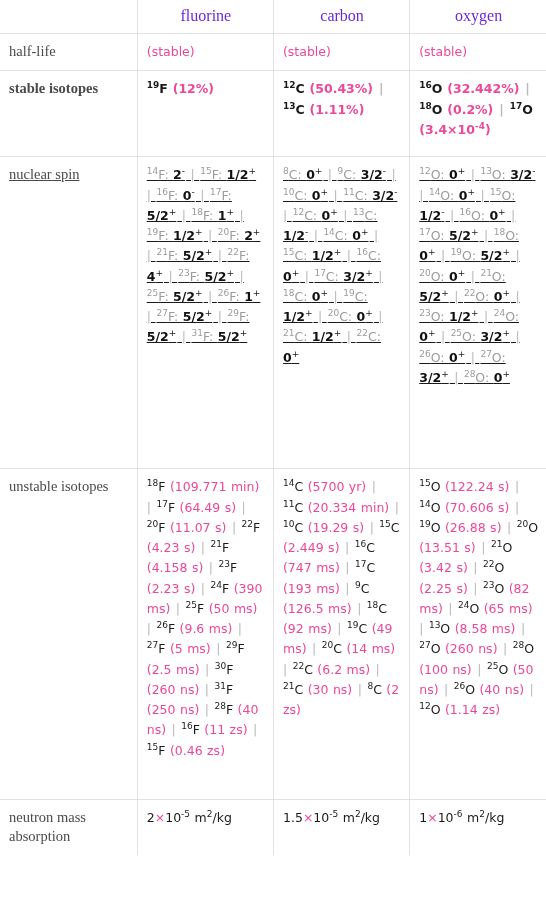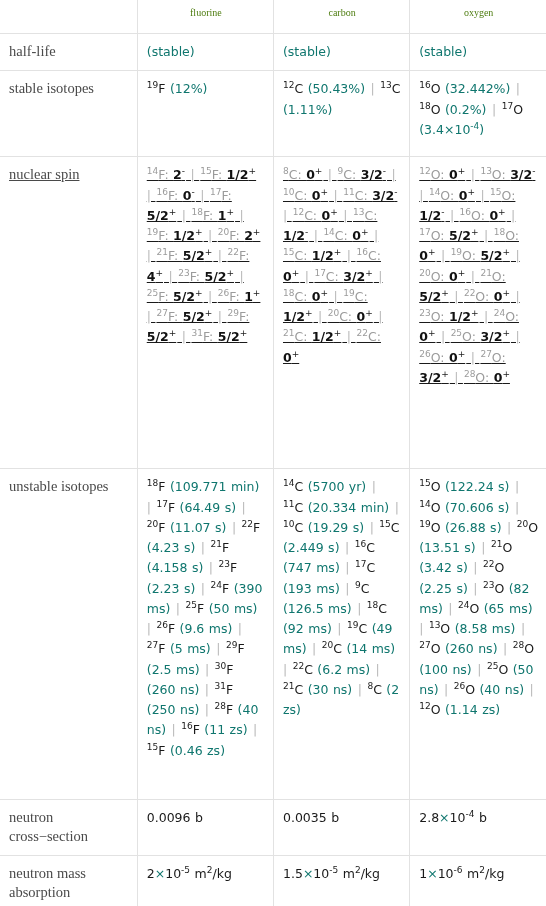--- a/index.html
+++ b/index.html
@@ -26,22 +26,22 @@
     border: 1px solid #e2e2e2;
     vertical-align: top;
     padding: 8px 8px 8px 9px;
     font-weight: normal;
     text-align: left;
   }
   table.cmp tr.header-row th.corner { border-top: 0; border-left: 0; }
   table.cmp tr.header-row th {
     border-top: 0;
     text-align: center;
-    font-size: 10px;
-    color: #4d7c0f;
+    font-size: 16px;
+    color: #6d28d9;
     padding-top: 7px;
     padding-bottom: 7px;
     height: 19px;
   }
   table.cmp tr td:first-child, table.cmp tr th:first-child { border-left: 0; }
   table.cmp tr td:last-child, table.cmp tr th:last-child { border-right: 0; }
   table.cmp tr:last-child td { border-bottom: 0; }
 
   td.rowlabel {
     font-size: 14.5px;
@@ -49,34 +49,34 @@
     line-height: 1.32;
   }
   td.cell {
     font-family: "DejaVu Sans", "Liberation Sans", sans-serif;
     font-size: 12.5px;
     color: #1a1a1a;
     line-height: 1.62;
     word-spacing: 0.5px;
   }
   
-  .mut { color: #0f766e; }
+  .mut { color: #ec4899; }
   .sep { color: #b9b9b9; padding: 0 1px; }
   .iso { color: #9b9b9b; }
   .isoD { color: #1a1a1a; }
   sup {
     font-size: 0.72em;
     vertical-align: super;
     line-height: 0;
   }
   .spin { color: #111111; font-weight: 600; }
 
   
   tr.r-halflife td { height: 18px; }
-  tr.r-stable td { height: 69px; }
+  tr.r-stable td { height: 69px; font-weight: bold; }
   tr.r-spin td { height: 295px; text-decoration: underline; }
   tr.r-unstable td { height: 314px; }
   tr.r-ncs td { height: 38px; }
   tr.r-nma td { height: 36px; }
 </style>
 </head>
 <body>
 
 <table class="cmp">
   <colgroup>
@@ -109,26 +109,20 @@
         <td class="cell"><span><sup class="iso">14</sup><span class="iso">F: </span><span class="spin">2</span><sup>-</sup></span><span class="sep"> | </span><span><sup class="iso">15</sup><span class="iso">F: </span><span class="spin">1/2</span><sup>+</sup></span><span class="sep"> | </span><span><sup class="iso">16</sup><span class="iso">F: </span><span class="spin">0</span><sup>-</sup></span><span class="sep"> | </span><span><sup class="iso">17</sup><span class="iso">F: </span><span class="spin">5/2</span><sup>+</sup></span><span class="sep"> | </span><span><sup class="iso">18</sup><span class="iso">F: </span><span class="spin">1</span><sup>+</sup></span><span class="sep"> | </span><span><sup class="iso">19</sup><span class="iso">F: </span><span class="spin">1/2</span><sup>+</sup></span><span class="sep"> | </span><span><sup class="iso">20</sup><span class="iso">F: </span><span class="spin">2</span><sup>+</sup></span><span class="sep"> | </span><span><sup class="iso">21</sup><span class="iso">F: </span><span class="spin">5/2</span><sup>+</sup></span><span class="sep"> | </span><span><sup class="iso">22</sup><span class="iso">F: </span><span class="spin">4</span><sup>+</sup></span><span class="sep"> | </span><span><sup class="iso">23</sup><span class="iso">F: </span><span class="spin">5/2</span><sup>+</sup></span><span class="sep"> | </span><span><sup class="iso">25</sup><span class="iso">F: </span><span class="spin">5/2</span><sup>+</sup></span><span class="sep"> | </span><span><sup class="iso">26</sup><span class="iso">F: </span><span class="spin">1</span><sup>+</sup></span><span class="sep"> | </span><span><sup class="iso">27</sup><span class="iso">F: </span><span class="spin">5/2</span><sup>+</sup></span><span class="sep"> | </span><span><sup class="iso">29</sup><span class="iso">F: </span><span class="spin">5/2</span><sup>+</sup></span><span class="sep"> | </span><span><sup class="iso">31</sup><span class="iso">F: </span><span class="spin">5/2</span><sup>+</sup></span></td>
         <td class="cell"><span><sup class="iso">8</sup><span class="iso">C: </span><span class="spin">0</span><sup>+</sup></span><span class="sep"> | </span><span><sup class="iso">9</sup><span class="iso">C: </span><span class="spin">3/2</span><sup>-</sup></span><span class="sep"> | </span><span><sup class="iso">10</sup><span class="iso">C: </span><span class="spin">0</span><sup>+</sup></span><span class="sep"> | </span><span><sup class="iso">11</sup><span class="iso">C: </span><span class="spin">3/2</span><sup>-</sup></span><span class="sep"> | </span><span><sup class="iso">12</sup><span class="iso">C: </span><span class="spin">0</span><sup>+</sup></span><span class="sep"> | </span><span><sup class="iso">13</sup><span class="iso">C: </span><span class="spin">1/2</span><sup>-</sup></span><span class="sep"> | </span><span><sup class="iso">14</sup><span class="iso">C: </span><span class="spin">0</span><sup>+</sup></span><span class="sep"> | </span><span><sup class="iso">15</sup><span class="iso">C: </span><span class="spin">1/2</span><sup>+</sup></span><span class="sep"> | </span><span><sup class="iso">16</sup><span class="iso">C: </span><span class="spin">0</span><sup>+</sup></span><span class="sep"> | </span><span><sup class="iso">17</sup><span class="iso">C: </span><span class="spin">3/2</span><sup>+</sup></span><span class="sep"> | </span><span><sup class="iso">18</sup><span class="iso">C: </span><span class="spin">0</span><sup>+</sup></span><span class="sep"> | </span><span><sup class="iso">19</sup><span class="iso">C: </span><span class="spin">1/2</span><sup>+</sup></span><span class="sep"> | </span><span><sup class="iso">20</sup><span class="iso">C: </span><span class="spin">0</span><sup>+</sup></span><span class="sep"> | </span><span><sup class="iso">21</sup><span class="iso">C: </span><span class="spin">1/2</span><sup>+</sup></span><span class="sep"> | </span><span><sup class="iso">22</sup><span class="iso">C: </span><span class="spin">0</span><sup>+</sup></span></td>
         <td class="cell"><span><sup class="iso">12</sup><span class="iso">O: </span><span class="spin">0</span><sup>+</sup></span><span class="sep"> | </span><span><sup class="iso">13</sup><span class="iso">O: </span><span class="spin">3/2</span><sup>-</sup></span><span class="sep"> | </span><span><sup class="iso">14</sup><span class="iso">O: </span><span class="spin">0</span><sup>+</sup></span><span class="sep"> | </span><span><sup class="iso">15</sup><span class="iso">O: </span><span class="spin">1/2</span><sup>-</sup></span><span class="sep"> | </span><span><sup class="iso">16</sup><span class="iso">O: </span><span class="spin">0</span><sup>+</sup></span><span class="sep"> | </span><span><sup class="iso">17</sup><span class="iso">O: </span><span class="spin">5/2</span><sup>+</sup></span><span class="sep"> | </span><span><sup class="iso">18</sup><span class="iso">O: </span><span class="spin">0</span><sup>+</sup></span><span class="sep"> | </span><span><sup class="iso">19</sup><span class="iso">O: </span><span class="spin">5/2</span><sup>+</sup></span><span class="sep"> | </span><span><sup class="iso">20</sup><span class="iso">O: </span><span class="spin">0</span><sup>+</sup></span><span class="sep"> | </span><span><sup class="iso">21</sup><span class="iso">O: </span><span class="spin">5/2</span><sup>+</sup></span><span class="sep"> | </span><span><sup class="iso">22</sup><span class="iso">O: </span><span class="spin">0</span><sup>+</sup></span><span class="sep"> | </span><span><sup class="iso">23</sup><span class="iso">O: </span><span class="spin">1/2</span><sup>+</sup></span><span class="sep"> | </span><span><sup class="iso">24</sup><span class="iso">O: </span><span class="spin">0</span><sup>+</sup></span><span class="sep"> | </span><span><sup class="iso">25</sup><span class="iso">O: </span><span class="spin">3/2</span><sup>+</sup></span><span class="sep"> | </span><span><sup class="iso">26</sup><span class="iso">O: </span><span class="spin">0</span><sup>+</sup></span><span class="sep"> | </span><span><sup class="iso">27</sup><span class="iso">O: </span><span class="spin">3/2</span><sup>+</sup></span><span class="sep"> | </span><span><sup class="iso">28</sup><span class="iso">O: </span><span class="spin">0</span><sup>+</sup></span></td>
       </tr>
       <tr class="r-unstable">
         <td class="rowlabel">unstable isotopes</td>
         <td class="cell"><span><sup class="isoD">18</sup><span>F</span><span class="mut"> (109.771 min)</span></span><span class="sep"> | </span><span><sup class="isoD">17</sup><span>F</span><span class="mut"> (64.49 s)</span></span><span class="sep"> | </span><span><sup class="isoD">20</sup><span>F</span><span class="mut"> (11.07 s)</span></span><span class="sep"> | </span><span><sup class="isoD">22</sup><span>F</span><span class="mut"> (4.23 s)</span></span><span class="sep"> | </span><span><sup class="isoD">21</sup><span>F</span><span class="mut"> (4.158 s)</span></span><span class="sep"> | </span><span><sup class="isoD">23</sup><span>F</span><span class="mut"> (2.23 s)</span></span><span class="sep"> | </span><span><sup class="isoD">24</sup><span>F</span><span class="mut"> (390 ms)</span></span><span class="sep"> | </span><span><sup class="isoD">25</sup><span>F</span><span class="mut"> (50 ms)</span></span><span class="sep"> | </span><span><sup class="isoD">26</sup><span>F</span><span class="mut"> (9.6 ms)</span></span><span class="sep"> | </span><span><sup class="isoD">27</sup><span>F</span><span class="mut"> (5 ms)</span></span><span class="sep"> | </span><span><sup class="isoD">29</sup><span>F</span><span class="mut"> (2.5 ms)</span></span><span class="sep"> | </span><span><sup class="isoD">30</sup><span>F</span><span class="mut"> (260 ns)</span></span><span class="sep"> | </span><span><sup class="isoD">31</sup><span>F</span><span class="mut"> (250 ns)</span></span><span class="sep"> | </span><span><sup class="isoD">28</sup><span>F</span><span class="mut"> (40 ns)</span></span><span class="sep"> | </span><span><sup class="isoD">16</sup><span>F</span><span class="mut"> (11 zs)</span></span><span class="sep"> | </span><span><sup class="isoD">15</sup><span>F</span><span class="mut"> (0.46 zs)</span></span></td>
         <td class="cell"><span><sup class="isoD">14</sup><span>C</span><span class="mut"> (5700 yr)</span></span><span class="sep"> | </span><span><sup class="isoD">11</sup><span>C</span><span class="mut"> (20.334 min)</span></span><span class="sep"> | </span><span><sup class="isoD">10</sup><span>C</span><span class="mut"> (19.29 s)</span></span><span class="sep"> | </span><span><sup class="isoD">15</sup><span>C</span><span class="mut"> (2.449 s)</span></span><span class="sep"> | </span><span><sup class="isoD">16</sup><span>C</span><span class="mut"> (747 ms)</span></span><span class="sep"> | </span><span><sup class="isoD">17</sup><span>C</span><span class="mut"> (193 ms)</span></span><span class="sep"> | </span><span><sup class="isoD">9</sup><span>C</span><span class="mut"> (126.5 ms)</span></span><span class="sep"> | </span><span><sup class="isoD">18</sup><span>C</span><span class="mut"> (92 ms)</span></span><span class="sep"> | </span><span><sup class="isoD">19</sup><span>C</span><span class="mut"> (49 ms)</span></span><span class="sep"> | </span><span><sup class="isoD">20</sup><span>C</span><span class="mut"> (14 ms)</span></span><span class="sep"> | </span><span><sup class="isoD">22</sup><span>C</span><span class="mut"> (6.2 ms)</span></span><span class="sep"> | </span><span><sup class="isoD">21</sup><span>C</span><span class="mut"> (30 ns)</span></span><span class="sep"> | </span><span><sup class="isoD">8</sup><span>C</span><span class="mut"> (2 zs)</span></span></td>
         <td class="cell"><span><sup class="isoD">15</sup><span>O</span><span class="mut"> (122.24 s)</span></span><span class="sep"> | </span><span><sup class="isoD">14</sup><span>O</span><span class="mut"> (70.606 s)</span></span><span class="sep"> | </span><span><sup class="isoD">19</sup><span>O</span><span class="mut"> (26.88 s)</span></span><span class="sep"> | </span><span><sup class="isoD">20</sup><span>O</span><span class="mut"> (13.51 s)</span></span><span class="sep"> | </span><span><sup class="isoD">21</sup><span>O</span><span class="mut"> (3.42 s)</span></span><span class="sep"> | </span><span><sup class="isoD">22</sup><span>O</span><span class="mut"> (2.25 s)</span></span><span class="sep"> | </span><span><sup class="isoD">23</sup><span>O</span><span class="mut"> (82 ms)</span></span><span class="sep"> | </span><span><sup class="isoD">24</sup><span>O</span><span class="mut"> (65 ms)</span></span><span class="sep"> | </span><span><sup class="isoD">13</sup><span>O</span><span class="mut"> (8.58 ms)</span></span><span class="sep"> | </span><span><sup class="isoD">27</sup><span>O</span><span class="mut"> (260 ns)</span></span><span class="sep"> | </span><span><sup class="isoD">28</sup><span>O</span><span class="mut"> (100 ns)</span></span><span class="sep"> | </span><span><sup class="isoD">25</sup><span>O</span><span class="mut"> (50 ns)</span></span><span class="sep"> | </span><span><sup class="isoD">26</sup><span>O</span><span class="mut"> (40 ns)</span></span><span class="sep"> | </span><span><sup class="isoD">12</sup><span>O</span><span class="mut"> (1.14 zs)</span></span></td>
       </tr>
-      <tr class="r-ncs">
-        <td class="rowlabel">neutron cross−section</td>
-        <td class="cell"><span>0.0096 b</span></td>
-        <td class="cell"><span>0.0035 b</span></td>
-        <td class="cell"><span>2.8</span><span class="mut">×</span><span>10</span><sup class="isoD">-4</sup><span> b</span></td>
-      </tr>
       <tr class="r-nma">
         <td class="rowlabel">neutron mass absorption</td>
         <td class="cell"><span>2</span><span class="mut">×</span><span>10</span><sup class="isoD">-5</sup><span> m</span><sup class="isoD">2</sup><span>/kg</span></td>
         <td class="cell"><span>1.5</span><span class="mut">×</span><span>10</span><sup class="isoD">-5</sup><span> m</span><sup class="isoD">2</sup><span>/kg</span></td>
         <td class="cell"><span>1</span><span class="mut">×</span><span>10</span><sup class="isoD">-6</sup><span> m</span><sup class="isoD">2</sup><span>/kg</span></td>
       </tr>
     </tbody>
 </table>
 
 </body></html>

